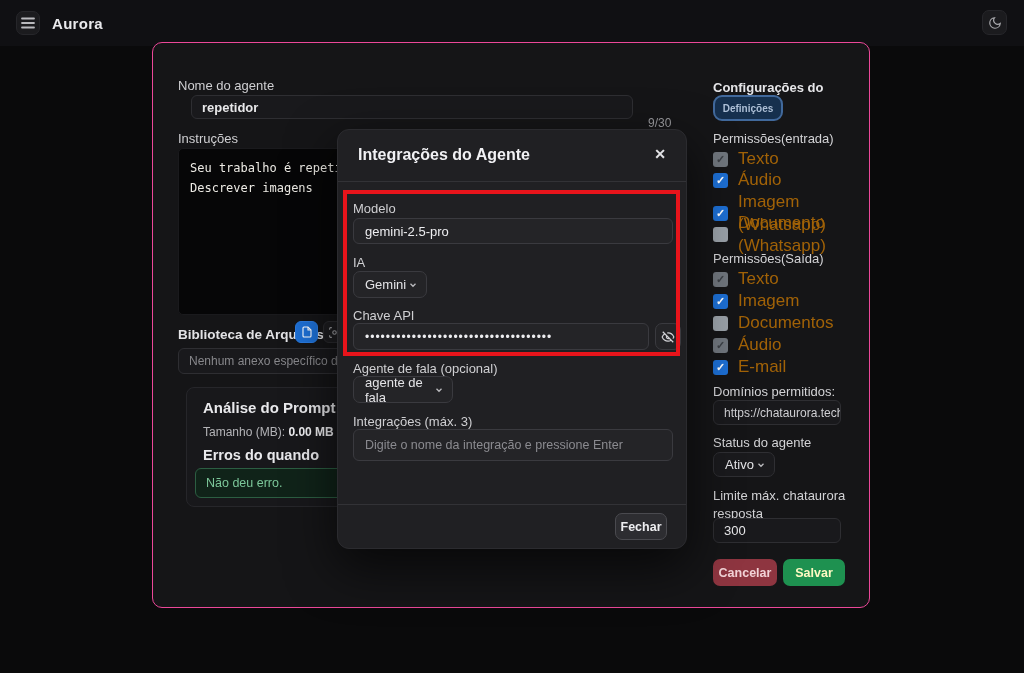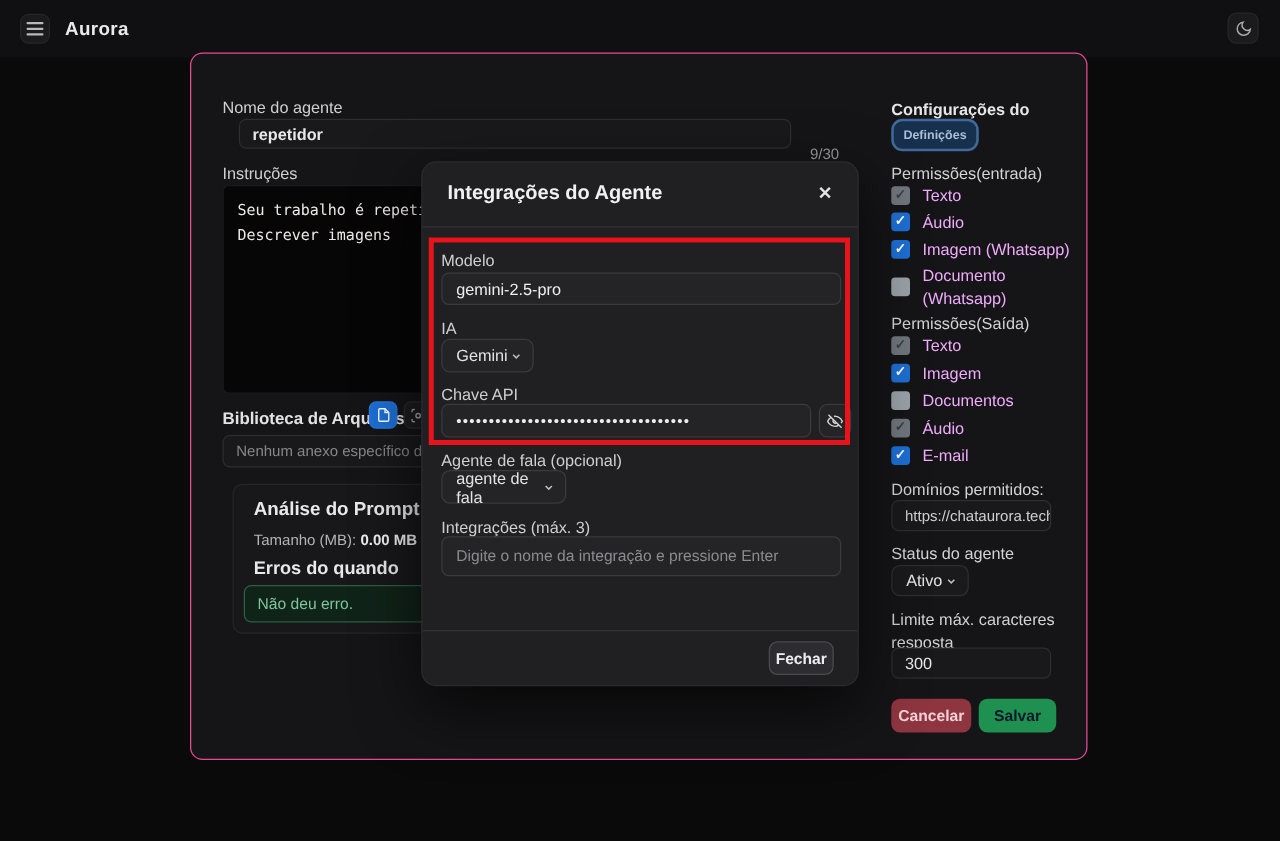--- a/index.html
+++ b/index.html
@@ -70,33 +70,33 @@
   }
   .chk-row { display:flex; align-items:center; gap:10px; cursor:pointer; }
   .chk {
     width:15px; height:15px; border-radius:3px; flex:0 0 15px;
     display:flex; align-items:center; justify-content:center;
     font-size:11px; font-weight:bold; line-height:1;
   }
   .chk.checked { background:#1d6fd4; color:#fff; }
   .chk.checked.disabled { background:#70767d; color:#3c4046; }
   .chk.unchecked { background:#9aa1a8; color:transparent; }
-  .chk-label { font-size:13px; color:#f0abfc; line-height:1.35; }
+  .chk-label { font-size:17px; color:#a16207; line-height:1.35; }
 
   .select {
     background:#1a1a1d; border:1px solid #2f2f33; border-radius:7px;
     display:flex; align-items:center; justify-content:space-between;
     padding:0 8px 0 11px; color:#e4e4e7; font-size:13px; cursor:pointer;
   }
   .select .chev { color:#bdbdc1; display:flex; }
 
   .btn { border-radius:7px; display:flex; align-items:center; justify-content:center;
          font-size:12.5px; font-weight:bold; cursor:pointer; border:none; }
   #cancel-button { background:#8e3540; color:#f2d2d6; }
-  #save-button   { background:#1e9150; color:#0f172a; }
+  #save-button   { background:#1e9150; color:#fef9c3; }
 
   
   #modal {
     left:337px; top:129px; width:350px; height:420px;
     background:#202023; border:1px solid #2b2b2f; border-radius:12px;
     box-shadow:0 18px 50px rgba(0,0,0,.65); z-index:5;
   }
   #modal-header { position:absolute; left:0; top:0; width:100%; height:52px;
     border-bottom:1px solid #323236; }
   #modal-title { position:absolute; left:20px; top:16px; font-size:16px;
@@ -249,21 +249,21 @@
     <div class="abs side-label" style="left:560px;top:392px;">Status do agente</div>
     <div class="abs select" style="left:560px;top:409px;width:62px;height:25px;">
       <span>Ativo</span>
       <span class="chev">
         <svg width="10" height="10" viewBox="0 0 24 24" fill="none" stroke="currentColor" stroke-width="3">
             <polyline points="6 9 12 15 18 9"></polyline>
           </svg>
       </span>
     </div>
 
-    <div class="abs side-label" style="left:560px;top:444px;width:140px;line-height:1.4;">Limite máx. caracteres resposta</div>
+    <div class="abs side-label" style="left:560px;top:444px;width:140px;line-height:1.4;">Limite máx. chataurora resposta</div>
     <div class="abs" style="left:560px;top:475px;width:128px;height:25px;">
       <input class="inp" style="font-size: 13px;" value="300">
     </div>
 
     <button id="cancel-button" class="abs btn" style="left:560px;top:516px;width:64px;height:27px;">Cancelar</button>
     <button id="save-button" class="abs btn" style="left:630px;top:516px;width:62px;height:27px;">Salvar</button>
   </div>
 
   <div id="modal" class="abs">
     <div id="modal-header">

